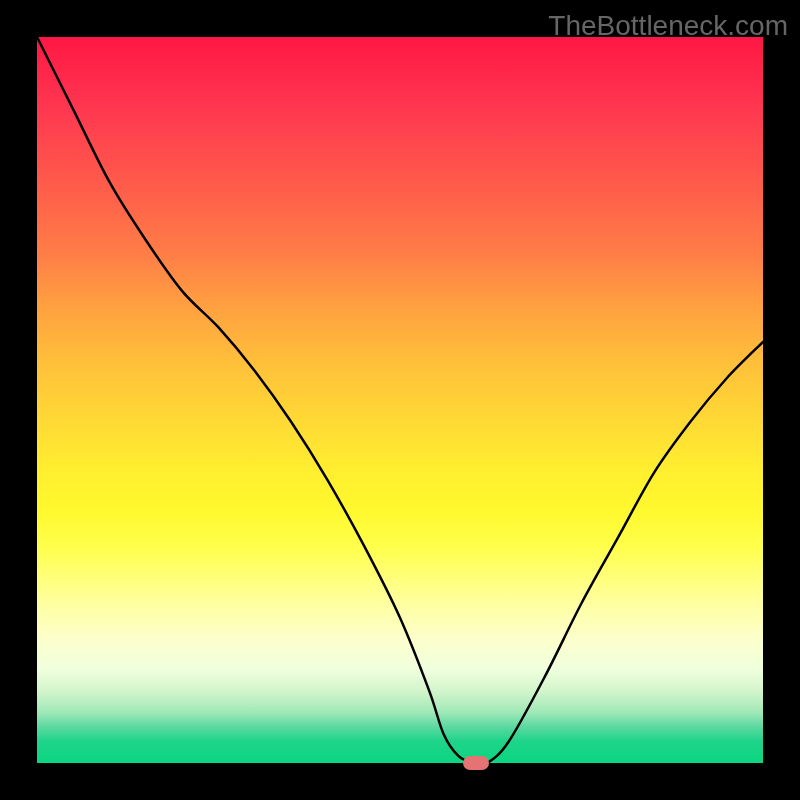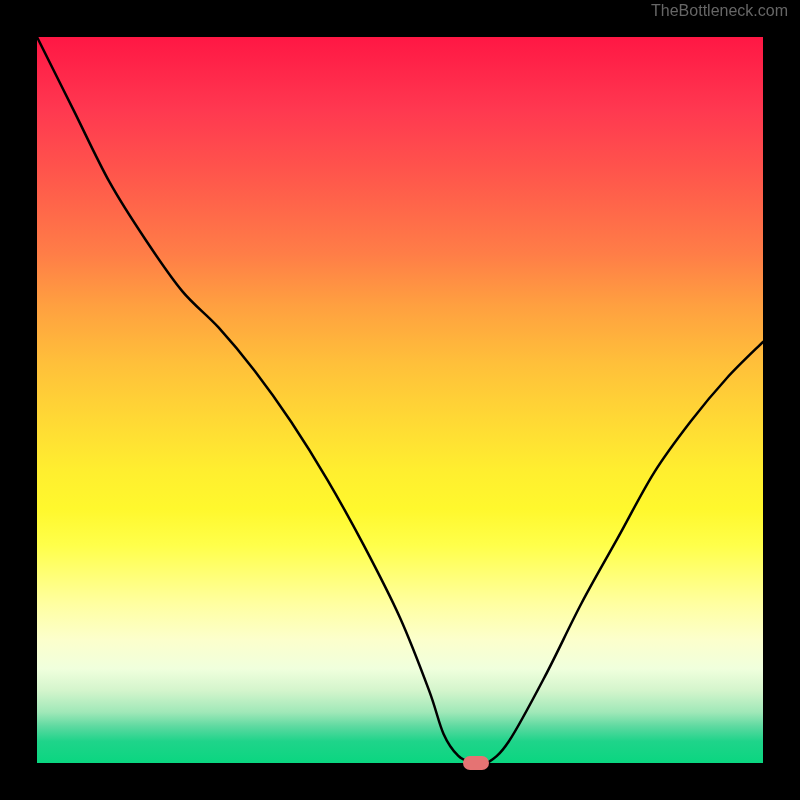--- a/index.html
+++ b/index.html
@@ -9,24 +9,24 @@
     }
     body {
       width: 800px;
       height: 800px;
       background: #000;
       position: relative;
       font-family: Arial, sans-serif;
     }
     .watermark {
       position: absolute;
-      top: 2px;
+      top: 10px;
       right: 12px;
       color: #666;
-      font-size: 16px;
+      font-size: 28px;
       z-index: 10;
     }
     .chart-area {
       position: absolute;
       left: 37px;
       top: 37px;
       width: 726px;
       height: 726px;
       background: linear-gradient(to bottom,
         #ff1744 0%,

